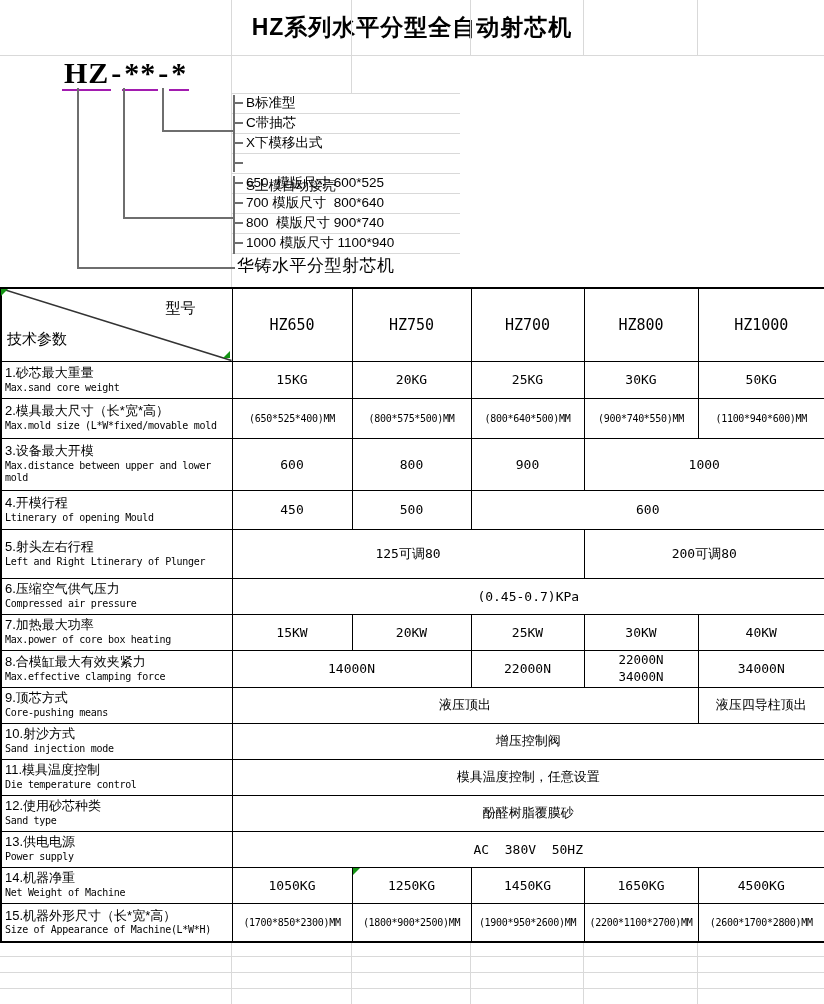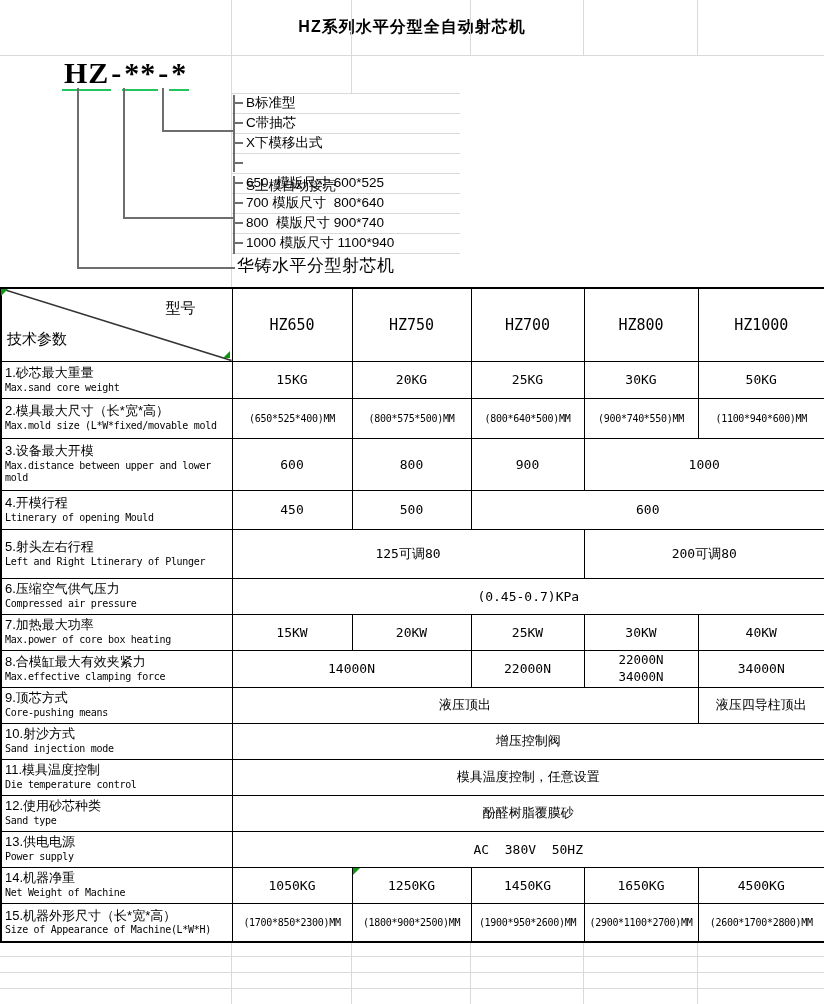--- a/index.html
+++ b/index.html
@@ -1,23 +1,23 @@
 <!DOCTYPE html>
 <html><head>
 <meta charset="utf-8">
 <style>
   html,body{margin:0;padding:0;background:#fff;}
   .page{position:relative;width:824px;height:1004px;background:#ffffff;color:#000;
         font-family:"Liberation Sans",sans-serif;overflow:hidden;}
   .gl{position:absolute;background:#d9d9d9;}
   .page-title{position:absolute;left:0;top:0;width:824px;height:55px;display:flex;
-        align-items:center;justify-content:center;font-size:16px;font-weight:bold;letter-spacing:1px;}
+        align-items:center;justify-content:center;font-size:23px;font-weight:bold;letter-spacing:1px;}
   .model-code{position:absolute;left:62px;top:56px;font-family:"Liberation Serif",serif;
         font-size:30px;font-weight:bold;letter-spacing:1px;}
-  .model-code .part{border-bottom:2px solid #22c55e;padding:0 2px;}
+  .model-code .part{border-bottom:2px solid #a21caf;padding:0 2px;}
   .dline{position:absolute;background:#6e6e6e;}
   .dlabel{position:absolute;left:246px;height:20px;line-height:20px;font-size:13.5px;white-space:pre;}
   .series-label{position:absolute;left:237px;top:254px;font-size:17px;letter-spacing:0.5px;}
   table.spec{position:absolute;left:0;top:287px;width:824px;border-collapse:collapse;
         table-layout:fixed;border:2px solid #000;}
   .spec td,.spec th{border:1.5px solid #000;padding:0;overflow:hidden;}
   th.colhead{font-family:"DejaVu Sans Mono",monospace;font-size:15px;font-weight:normal;text-align:center;}
   td.label-cell{vertical-align:middle;padding:1px 2px 1px 3px;}
   .lbl-cn{font-size:13px;line-height:1.3;}
   .lbl-en{font-family:"DejaVu Sans Mono",monospace;font-size:10px;line-height:1.25;letter-spacing:-0.3px;}
@@ -249,21 +249,21 @@
           <td class="value-cell">4500KG</td>
         </tr>
         <tr style="height: 39px;">
           <td class="label-cell">
             <div class="lbl-cn">15.机器外形尺寸（长*宽*高）</div>
             <div class="lbl-en">Size of Appearance of Machine(L*W*H)</div>
           </td>
           <td class="value-cell small">(1700*850*2300)MM</td>
           <td class="value-cell small">(1800*900*2500)MM</td>
           <td class="value-cell small">(1900*950*2600)MM</td>
-          <td class="value-cell small">(2900*1100*2700)MM</td>
+          <td class="value-cell small">(2200*1100*2700)MM</td>
           <td class="value-cell small">(2600*1700*2800)MM</td>
         </tr>
       </tbody>
   </table>
 
   <div class="tri tri-tl" style="left: 1px; top: 289px; border-top-color: rgb(20, 148, 20);"></div>
   <div class="tri tri-br" style="left: 223px; top: 351px; border-bottom-color: rgb(20, 148, 20);"></div>
   <div class="tri tri-tl" style="left: 353px; top: 868px; border-top-color: rgb(20, 148, 20);"></div>
 
 </div>

